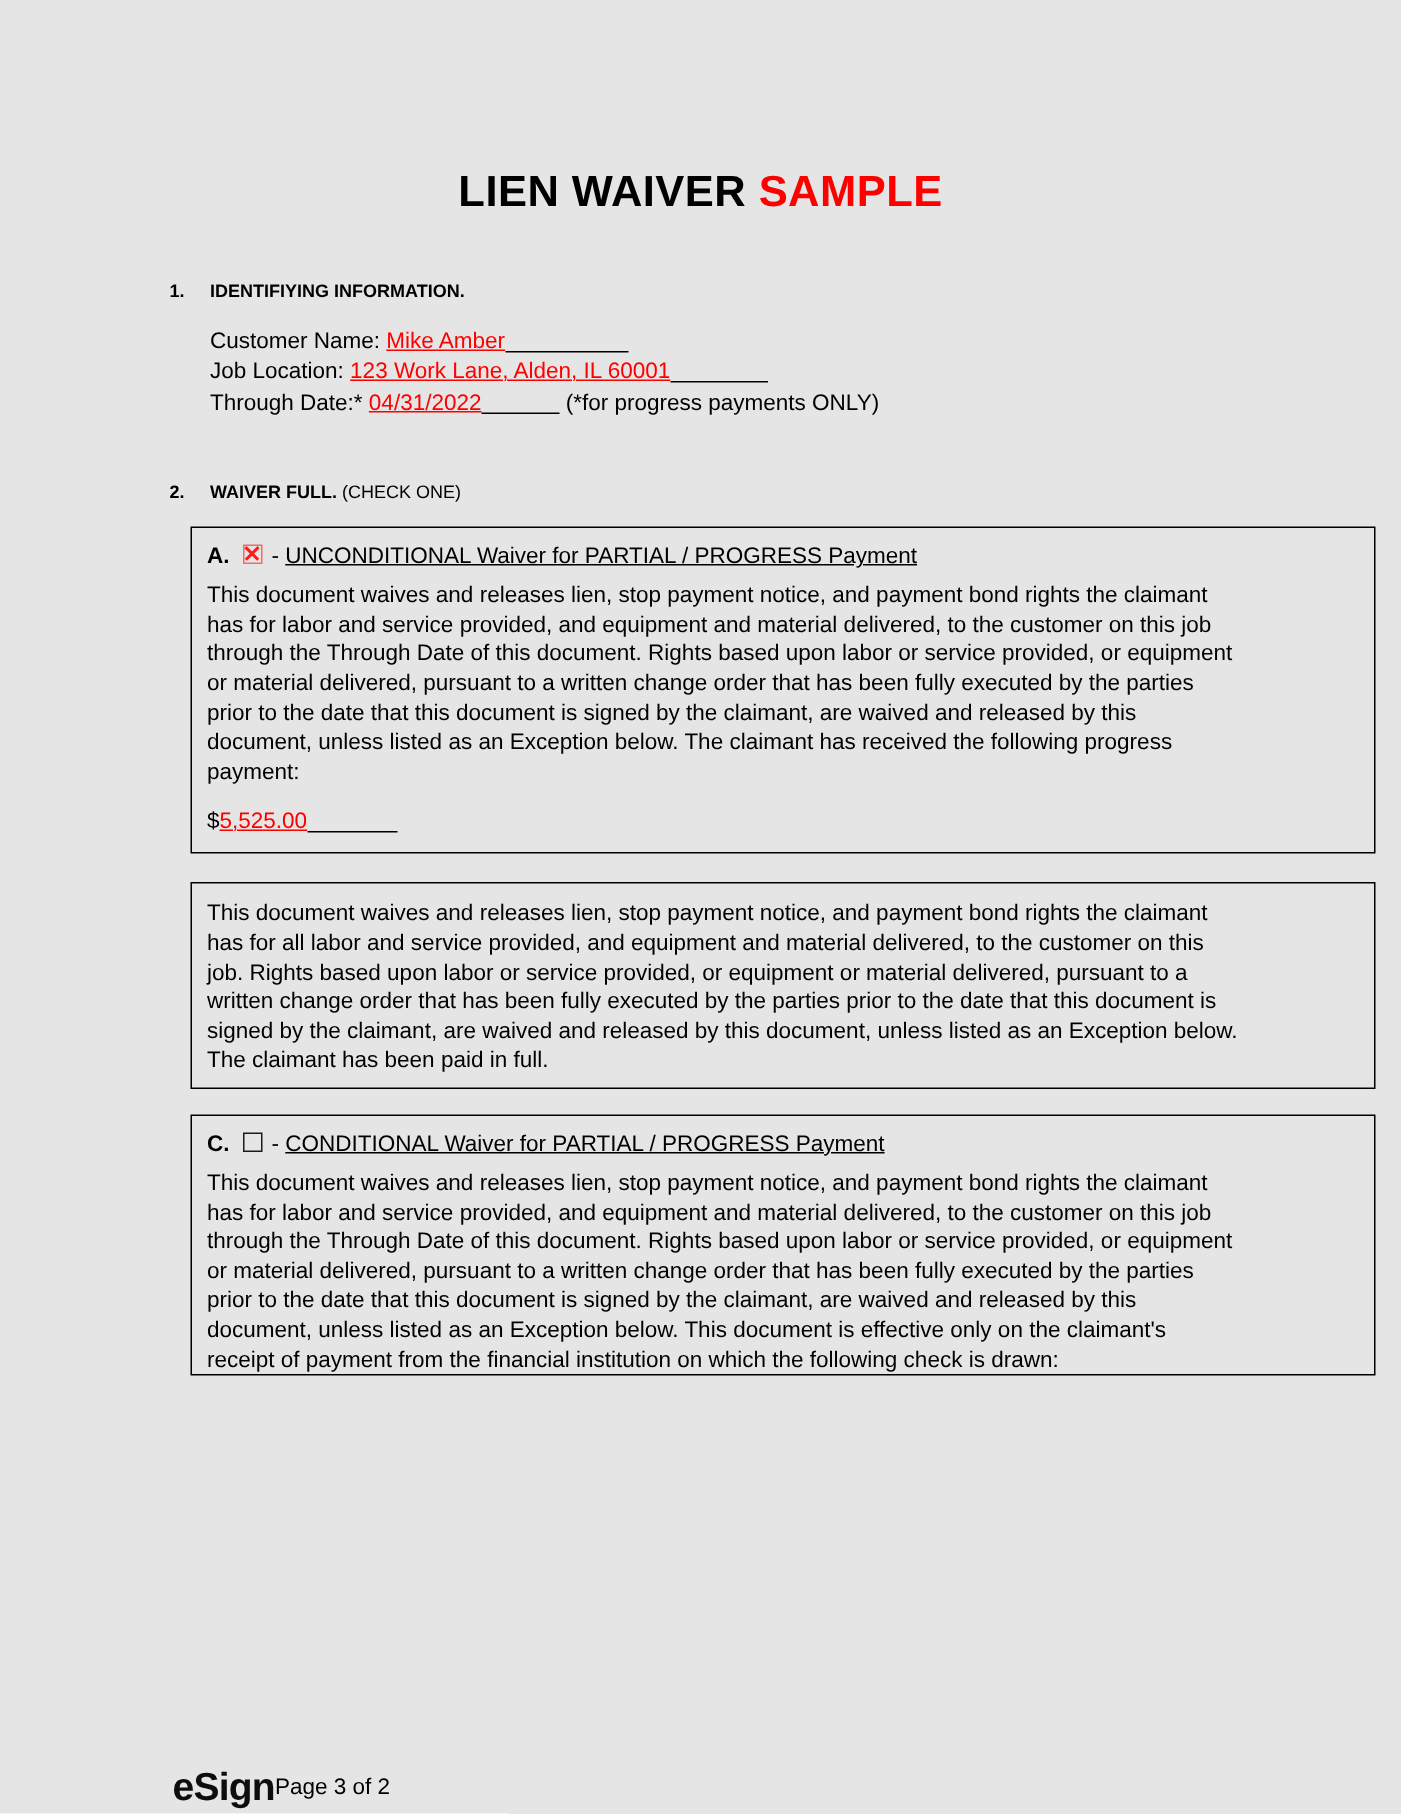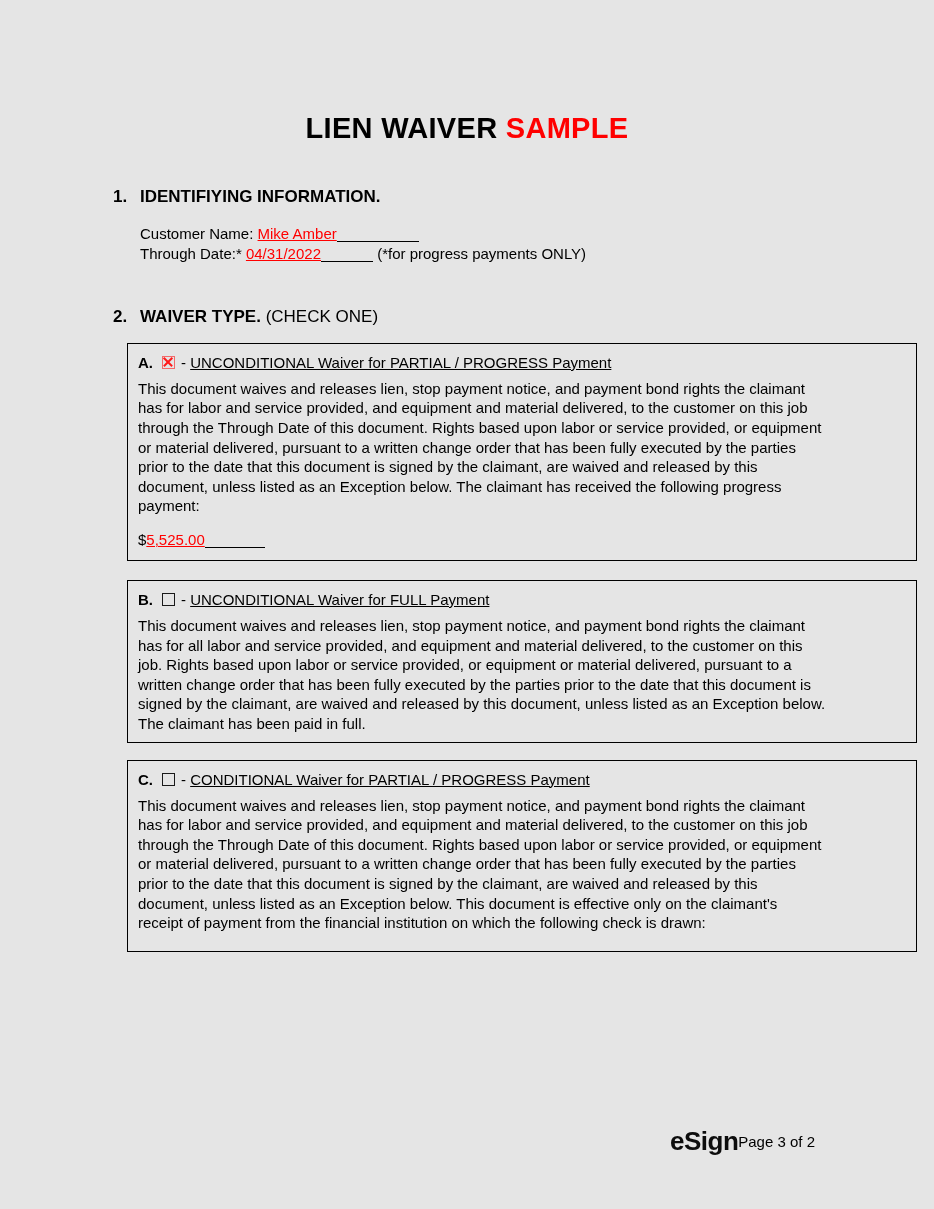--- a/index.html
+++ b/index.html
@@ -16,21 +16,21 @@
     padding-top:112px;
     text-align:center;
     font-size:29px;
     font-weight:bold;
     letter-spacing:0.3px;
   }
   .doc-title .sample { color:#ff0000; }
 
   .sec-heading {
     margin:42px 0 0 113px;
-    font-size:17px;
+    font-size:12px;
     font-weight:bold;
   }
   .sec-heading .sec-num { display:inline-block; width:27px; }
   .sec-heading .normal { font-weight:normal; }
 
   .fields { margin:17px 0 0 140px; line-height:20.4px; }
   .field-row { white-space:nowrap; }
   .field-value {
     color:#ff0000;
     text-decoration:underline;
@@ -53,21 +53,21 @@
   .blank.w-payable { width:180px; }
 
   .option-box {
     width:790px;
     margin:0 0 0 127px;
     border:1px solid #000;
     padding:10px 8px 12px 10px;
   }
   .box-a { margin-top:16px; }
   .box-b { margin-top:19px; padding-bottom:8px; }
-  .box-c { margin-top:17px; padding-bottom:18px; }
+  .box-c { margin-top:17px; padding-bottom:0; }
 
   .opt-header { margin-bottom:8px; white-space:nowrap; }
   .opt-letter { font-weight:bold; }
   .opt-title { text-decoration:underline; }
 
   .checkbox {
     position:relative;
     display:inline-block;
     width:13px; height:13px;
     border:1.5px solid #1a1a1a;
@@ -87,23 +87,23 @@
   .checkbox.checked::after  { transform:rotate(-45deg); }
 
   .opt-body { line-height:19.6px; width:688px; }
 
   .amount-line { margin-top:15px; }
   .check-fields { margin-top:20px; line-height:20.4px; }
 
   .footer {
     position:absolute;
     left:115px; right:119px;
-    top:1126px;
+    top:1176px;
     display:flex;
-    justify-content:flex-end;
+    justify-content:flex-start;
     align-items:center;
   }
   .logo {
     font-size:26px;
     font-weight:bold;
     letter-spacing:-0.5px;
     color:#0d0d0d;
   }
   .page-num { font-size:15px; }
 </style>
@@ -120,47 +120,47 @@
   <div class="sec-heading">
     <span class="sec-num">1.</span><span>IDENTIFIYING INFORMATION.</span>
   </div>
 
   <div class="fields">
     <div class="field-row">
       <span>Customer Name:</span>
       <span class="field-value">Mike Amber</span><span class="blank w-customer"></span>
     </div>
     <div class="field-row">
+      <span>Job Location:</span>
+      <span class="field-value">123 Work Lane, Alden, IL 60001</span><span class="blank w-job"></span>
+    </div>
+    <div class="field-row">
       <span>Through Date:*</span>
       <span class="field-value">04/31/2022</span><span class="blank w-through"></span>
       <span>(*for progress payments ONLY)</span>
     </div>
   </div>
 
   <div class="sec-heading">
-    <span class="sec-num">2.</span><span>WAIVER TYPE.</span>
+    <span class="sec-num">2.</span><span>WAIVER FULL.</span>
     <span class="normal">(CHECK ONE)</span>
   </div>
 
   <div class="option-box box-a">
     <div class="opt-header">
       <span class="opt-letter">A.</span><span class="checkbox checked"></span><span>-</span>
       <span class="opt-title">UNCONDITIONAL Waiver for PARTIAL / PROGRESS Payment</span>
     </div>
     <div class="opt-body">This document waives and releases lien, stop payment notice, and payment bond rights the claimant has for labor and service provided, and equipment and material delivered, to the customer on this job through the Through Date of this document. Rights based upon labor or service provided, or equipment or material delivered, pursuant to a written change order that has been fully executed by the parties prior to the date that this document is signed by the claimant, are waived and released by this document, unless listed as an Exception below. The claimant has received the following progress payment:</div>
     <div class="amount-line">
       <span>$</span><span class="field-value">5,525.00</span><span class="blank w-amount"></span>
     </div>
   </div>
 
   <div class="option-box box-b">
-    <div class="opt-header">
-      <span class="opt-letter">B.</span><span class="checkbox"></span><span>-</span>
-      <span class="opt-title">UNCONDITIONAL Waiver for FULL Payment</span>
-    </div>
     <div class="opt-body">This document waives and releases lien, stop payment notice, and payment bond rights the claimant has for all labor and service provided, and equipment and material delivered, to the customer on this job. Rights based upon labor or service provided, or equipment or material delivered, pursuant to a written change order that has been fully executed by the parties prior to the date that this document is signed by the claimant, are waived and released by this document, unless listed as an Exception below. The claimant has been paid in full.</div>
   </div>
 
   <div class="option-box box-c">
     <div class="opt-header">
       <span class="opt-letter">C.</span><span class="checkbox"></span><span>-</span>
       <span class="opt-title">CONDITIONAL Waiver for PARTIAL / PROGRESS Payment</span>
     </div>
     <div class="opt-body">This document waives and releases lien, stop payment notice, and payment bond rights the claimant has for labor and service provided, and equipment and material delivered, to the customer on this job through the Through Date of this document. Rights based upon labor or service provided, or equipment or material delivered, pursuant to a written change order that has been fully executed by the parties prior to the date that this document is signed by the claimant, are waived and released by this document, unless listed as an Exception below. This document is effective only on the claimant's receipt of payment from the financial institution on which the following check is drawn:</div>
   </div>

